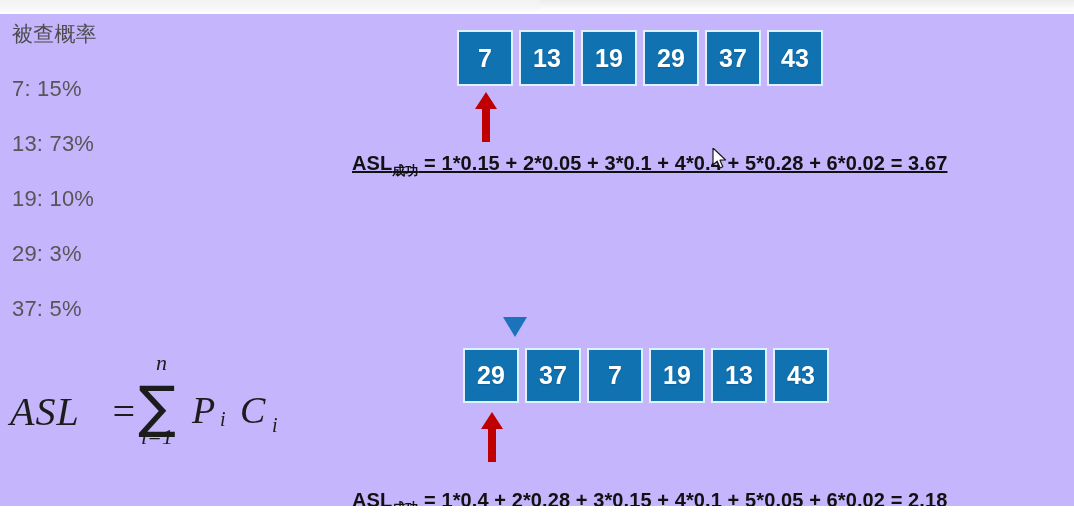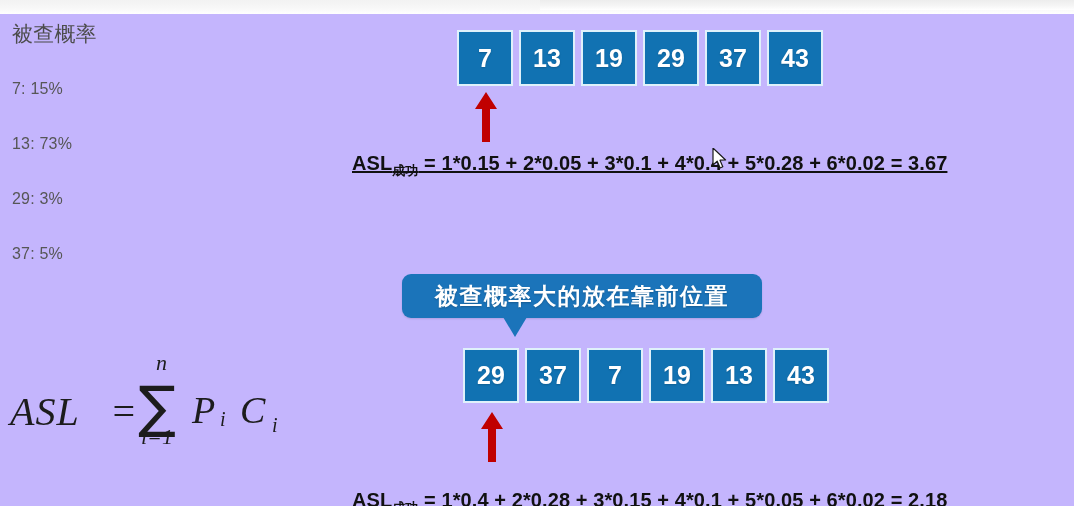--- a/index.html
+++ b/index.html
@@ -39,21 +39,21 @@
     font-size: 21px;
     line-height: 31px;
     letter-spacing: .2px;
   }
   .prob-list .prob-title {
     font-size: 21px;
     color: #4c4c4c;
     margin-bottom: 1px;
   }
   .prob-list .prob-row {
-    font-size: 16px;
+    font-size: 22px;
     color: #565656;
     white-space: pre;
     margin-top: 24px;
   }
 
   
   .asl-formula {
     position: absolute;
     left: 6px;
     top: 352px;
@@ -172,20 +172,21 @@
 
 <div id="stage">
 
   <div class="top-band"></div>
   <div class="top-band-right"></div>
 
   <div class="prob-list">
     <div class="prob-title">被查概率</div>
     <div class="prob-row">7: 15%</div>
     <div class="prob-row">13: 73%</div>
+    <div class="prob-row">19: 10%</div>
     <div class="prob-row">29: 3%</div>
     <div class="prob-row">37: 5%</div>
   </div>
 
   <div class="asl-formula">
     <span class="fx fx-asl">ASL</span>
     <span class="fx fx-eq">=</span>
     <span class="fx fx-sigma">∑</span>
     <span class="fx fx-n">n</span>
     <span class="fx fx-i1">i=1</span>
@@ -209,23 +210,20 @@
   </svg>
 
   <div class="asl-line line-1">
     <span>ASL</span><span class="sub">成功</span><span> = 1*0.15 + 2*0.05 + 3*0.1 + 4*0.4 + 5*0.28 + 6*0.02 = 3.67</span>
   </div>
 
   <svg class="cursor" viewBox="0 0 16 22">
     <polygon points="1,0 1,17 5.2,13.2 8.2,20 10.8,18.8 8,12.2 13.6,12" fill="#ffffff" stroke="#1a1a1a" stroke-width="1.2" stroke-linejoin="round"></polygon>
   </svg>
 
-  <div class="callout">
-    <span class="callout-text">被查概率大的放在靠前位置</span>
-  </div>
   <div class="callout-tail"></div>
 
   <div class="array-row row-bottom">
     <div class="cell">29</div>
     <div class="cell">37</div>
     <div class="cell">7</div>
     <div class="cell">19</div>
     <div class="cell">13</div>
     <div class="cell">43</div>
   </div>

